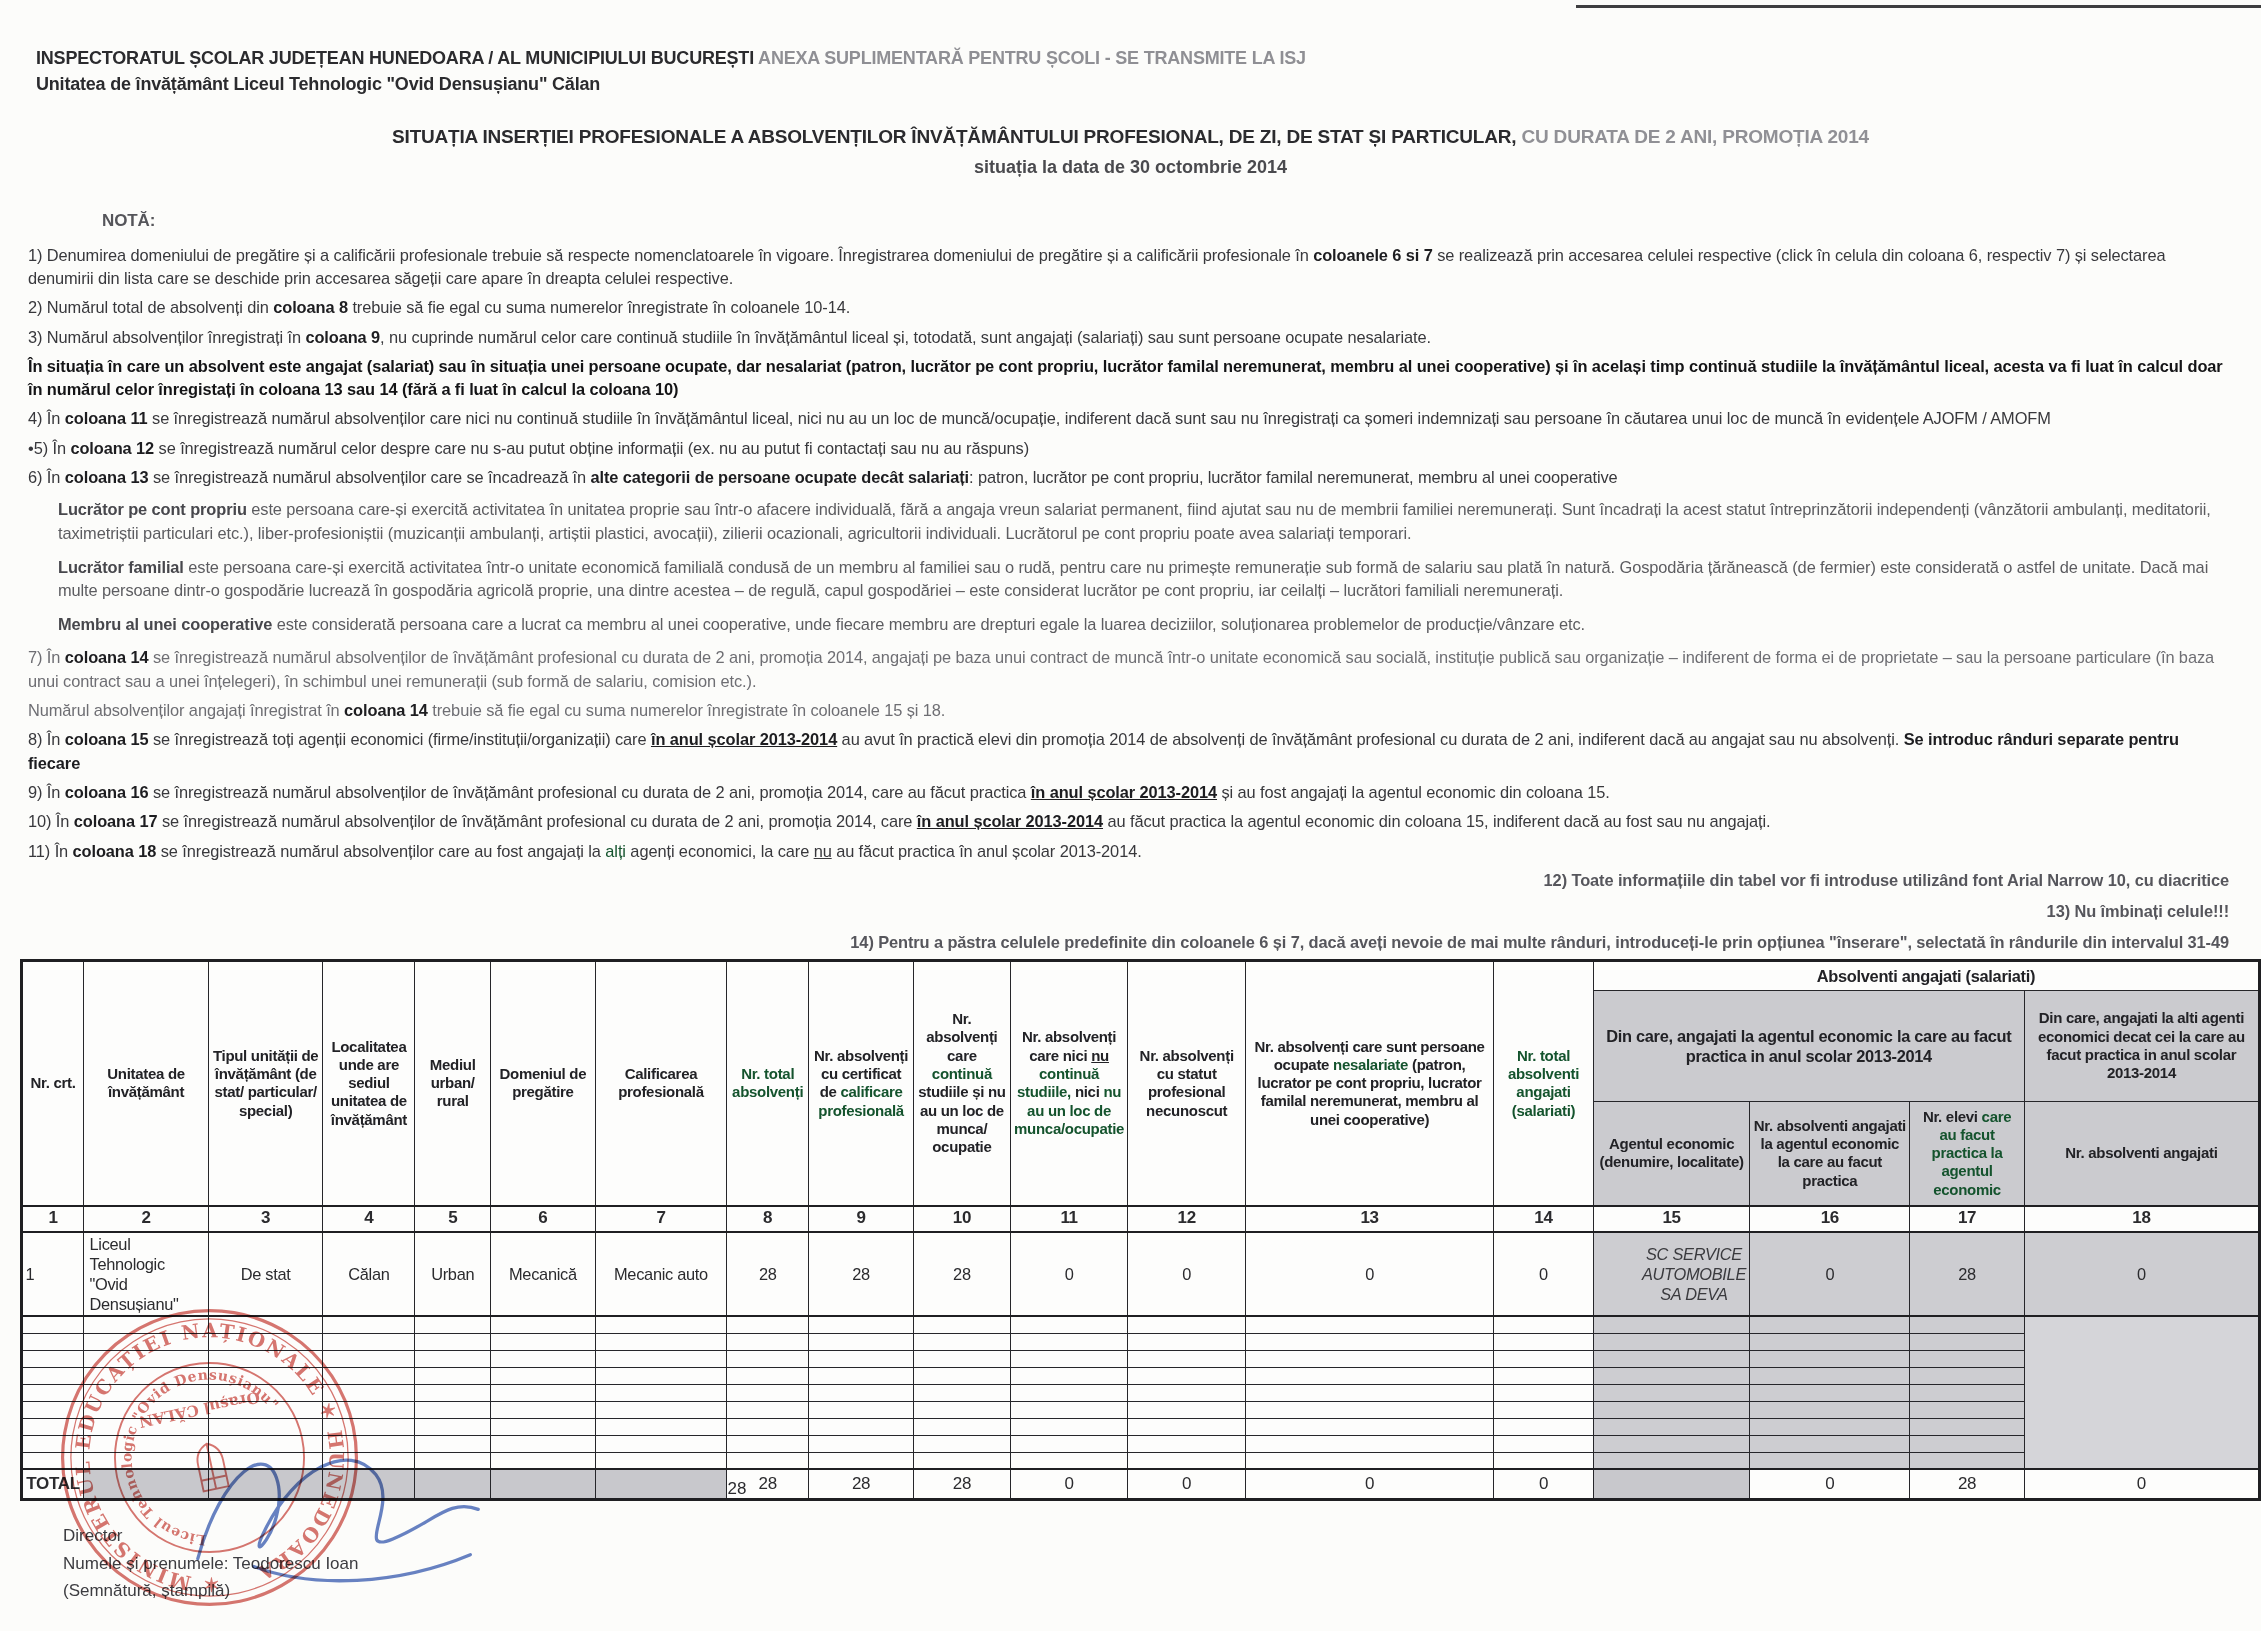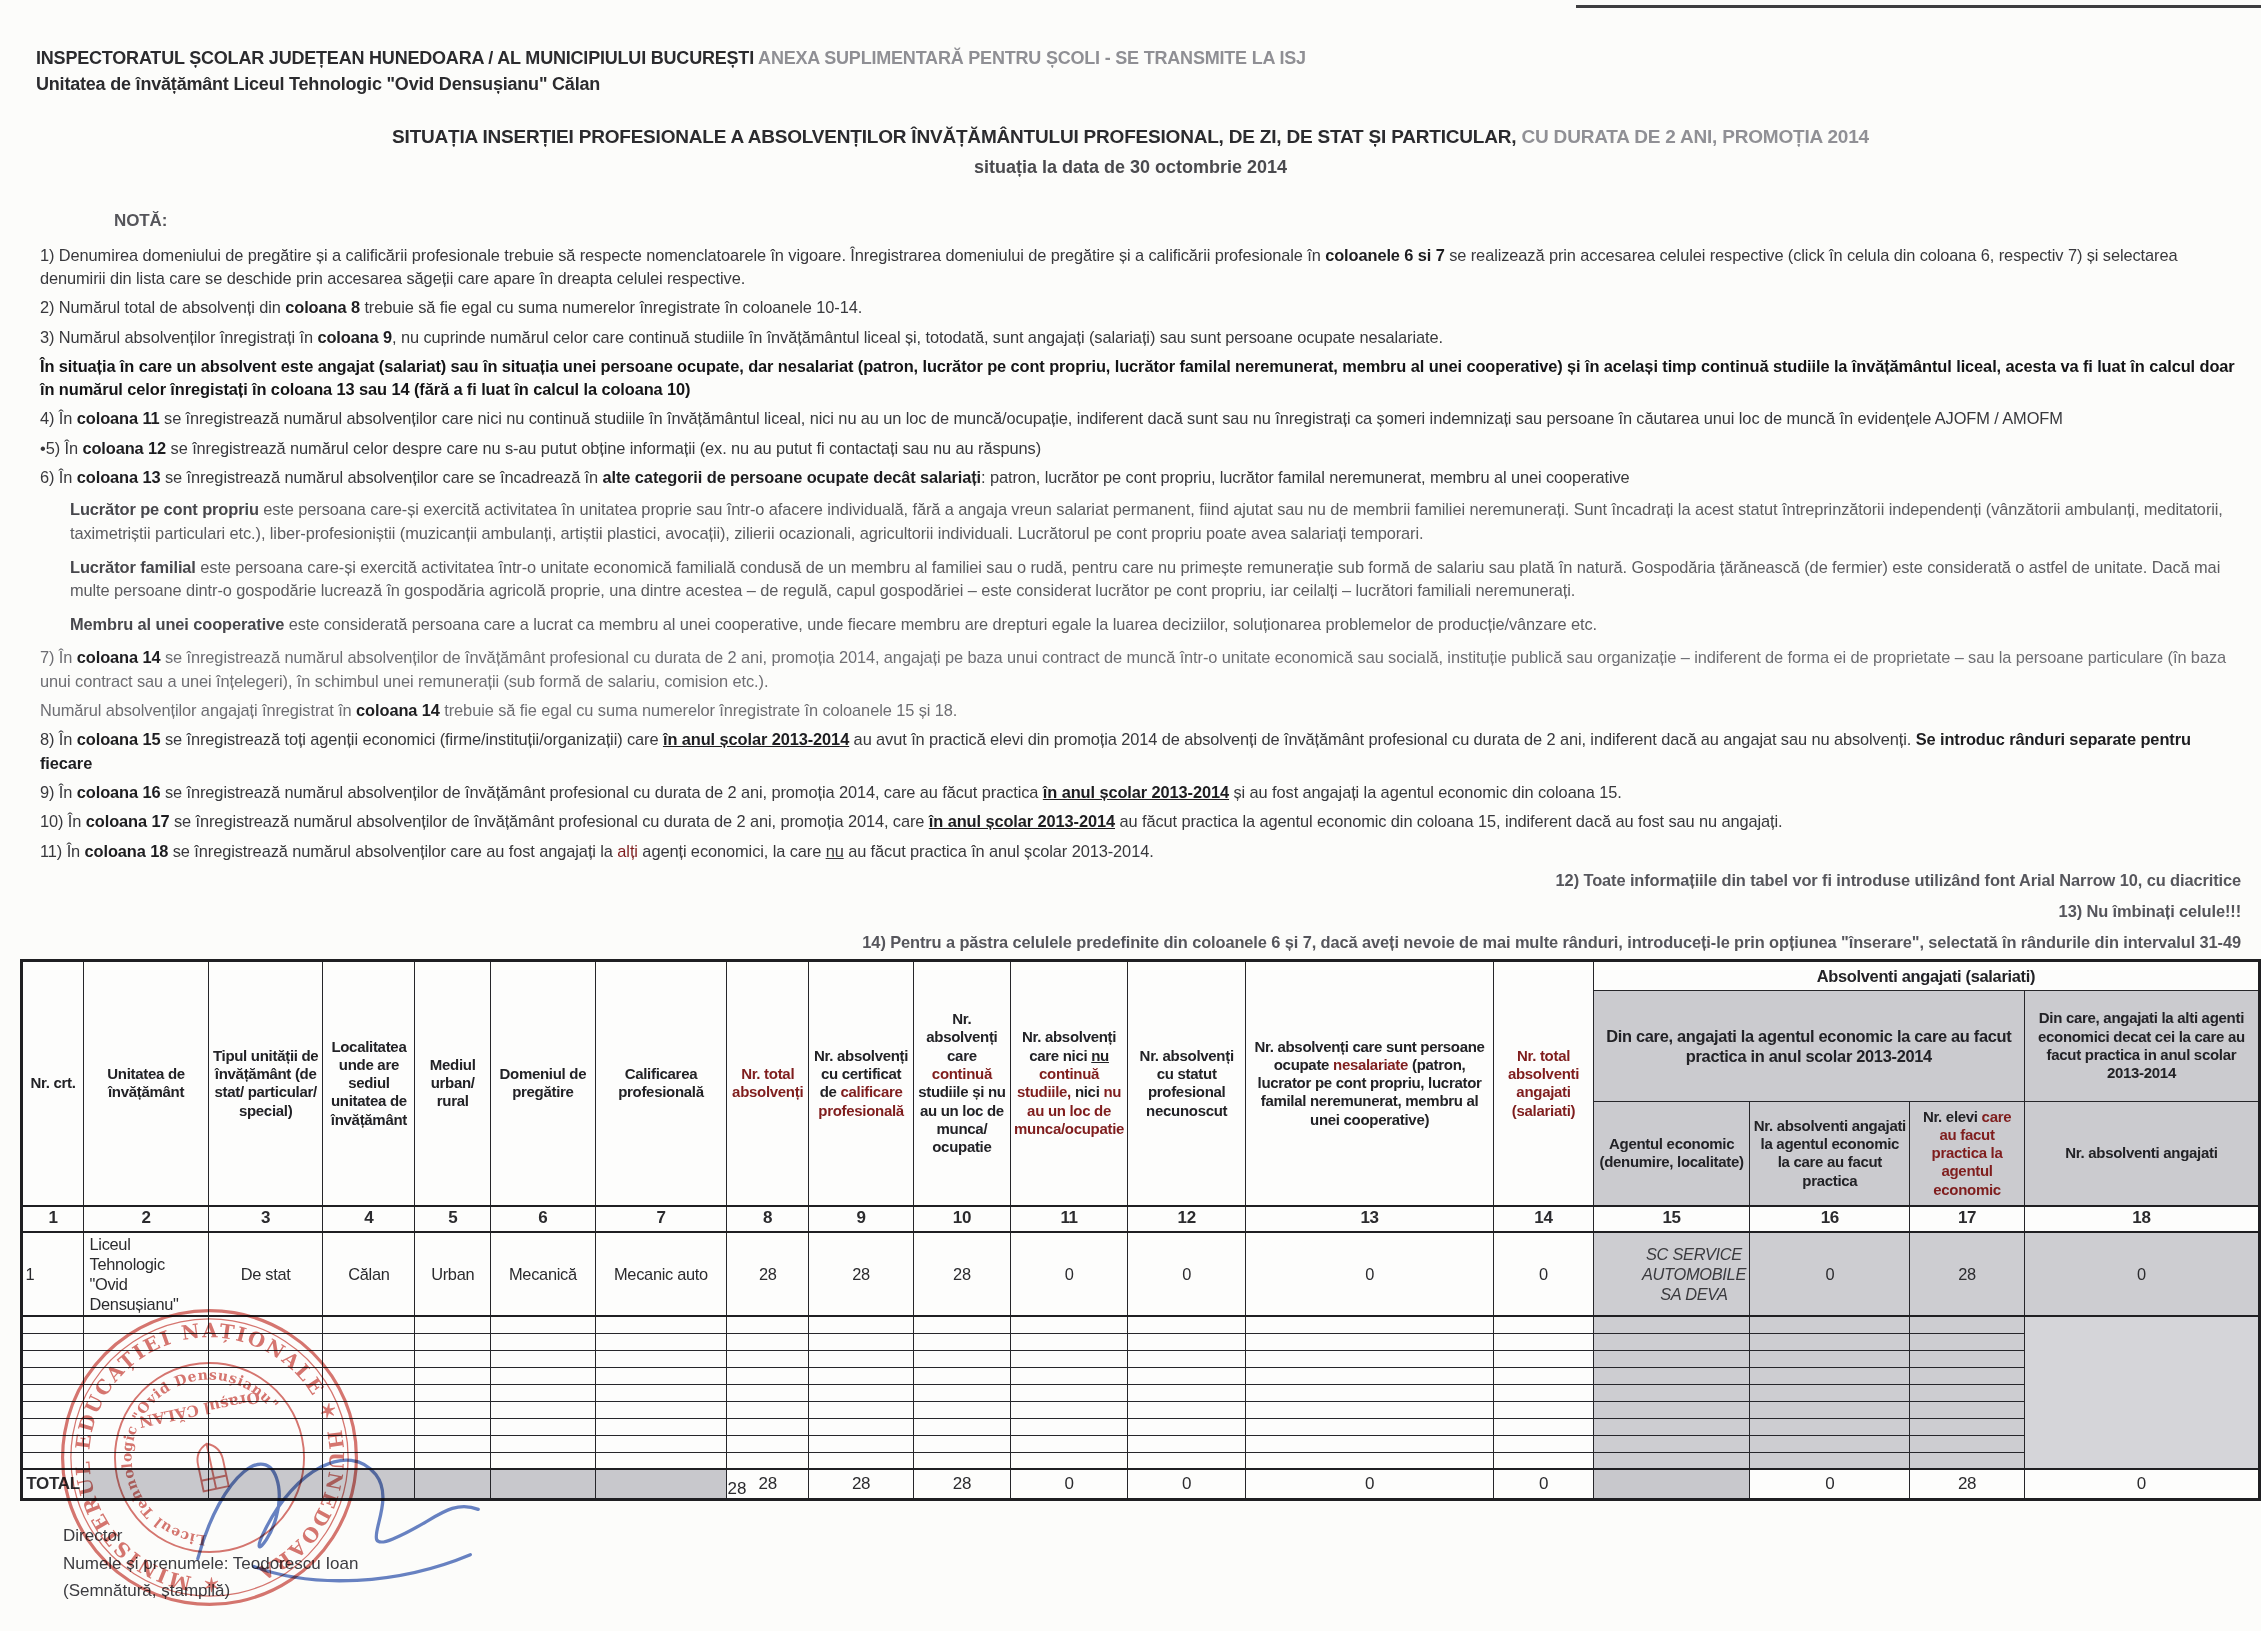--- a/index.html
+++ b/index.html
@@ -11,30 +11,30 @@
   .abs{position:absolute;}
   
   #hdr{left:36px;top:45px;font-size:18px;font-weight:bold;line-height:1.45;letter-spacing:-0.2px;}
   #hdr .gray{color:#8f8f94;font-weight:bold;}
   
   #titleblock{left:0;right:0;top:126px;text-align:center;}
   #titleblock .t1{font-size:19px;font-weight:bold;letter-spacing:-0.2px;}
   #titleblock .t1 .gray{color:#909095;}
   #titleblock .t2{font-size:18px;font-weight:bold;color:#4a4a4e;margin-top:9.2px;}
   
-  #notablock{left:40px;top:209px;width:2201px;font-size:16.4px;line-height:1.42;color:#38383c;letter-spacing:-0.1px;}
+  #notablock{left:28px;top:209px;width:2201px;font-size:16.4px;line-height:1.42;color:#38383c;letter-spacing:-0.1px;}
   #nota-label{margin-left:74px;margin-bottom:10.5px;font-weight:bold;color:#55555a;font-size:17px;}
   .note{margin-bottom:6px;}
   .note b{color:#1d1d20;}
   .boldpara{font-weight:bold;color:#141416;}
   .sub{margin:9.2px 0 10.5px 30px;color:#5c5c60;}
   .sub b{color:#47474c;}
   .faded{color:#6e6e73;}
   .graybold{font-weight:bold;color:#56565c;margin-bottom:8px;text-align:right;}
-  .g,.g2{color:#7f1d1d;}
+  .g,.g2{color:#14532d;}
   
   #tablewrap{left:20px;top:959px;}
   table{border-collapse:collapse;table-layout:fixed;background:#fdfdfc;}
   table{border:3.3px solid #1f1f22;}
   th,td{border:1.3px solid #26262a;padding:1.3px 3.3px;text-align:center;vertical-align:middle;
         font-size:15px;line-height:1.22;letter-spacing:-0.3px;overflow:hidden;}
   thead th{font-weight:bold;color:#222226;}
   tr.hr-a{height:30px;} tr.hr-b{height:111px;} tr.hr-c{height:104px;}
   tr.hr-n{height:26px;}
   tr.hr-n th{font-size:17px;border-top:2.6px solid #1f1f22;border-bottom:2.6px solid #1f1f22;}

